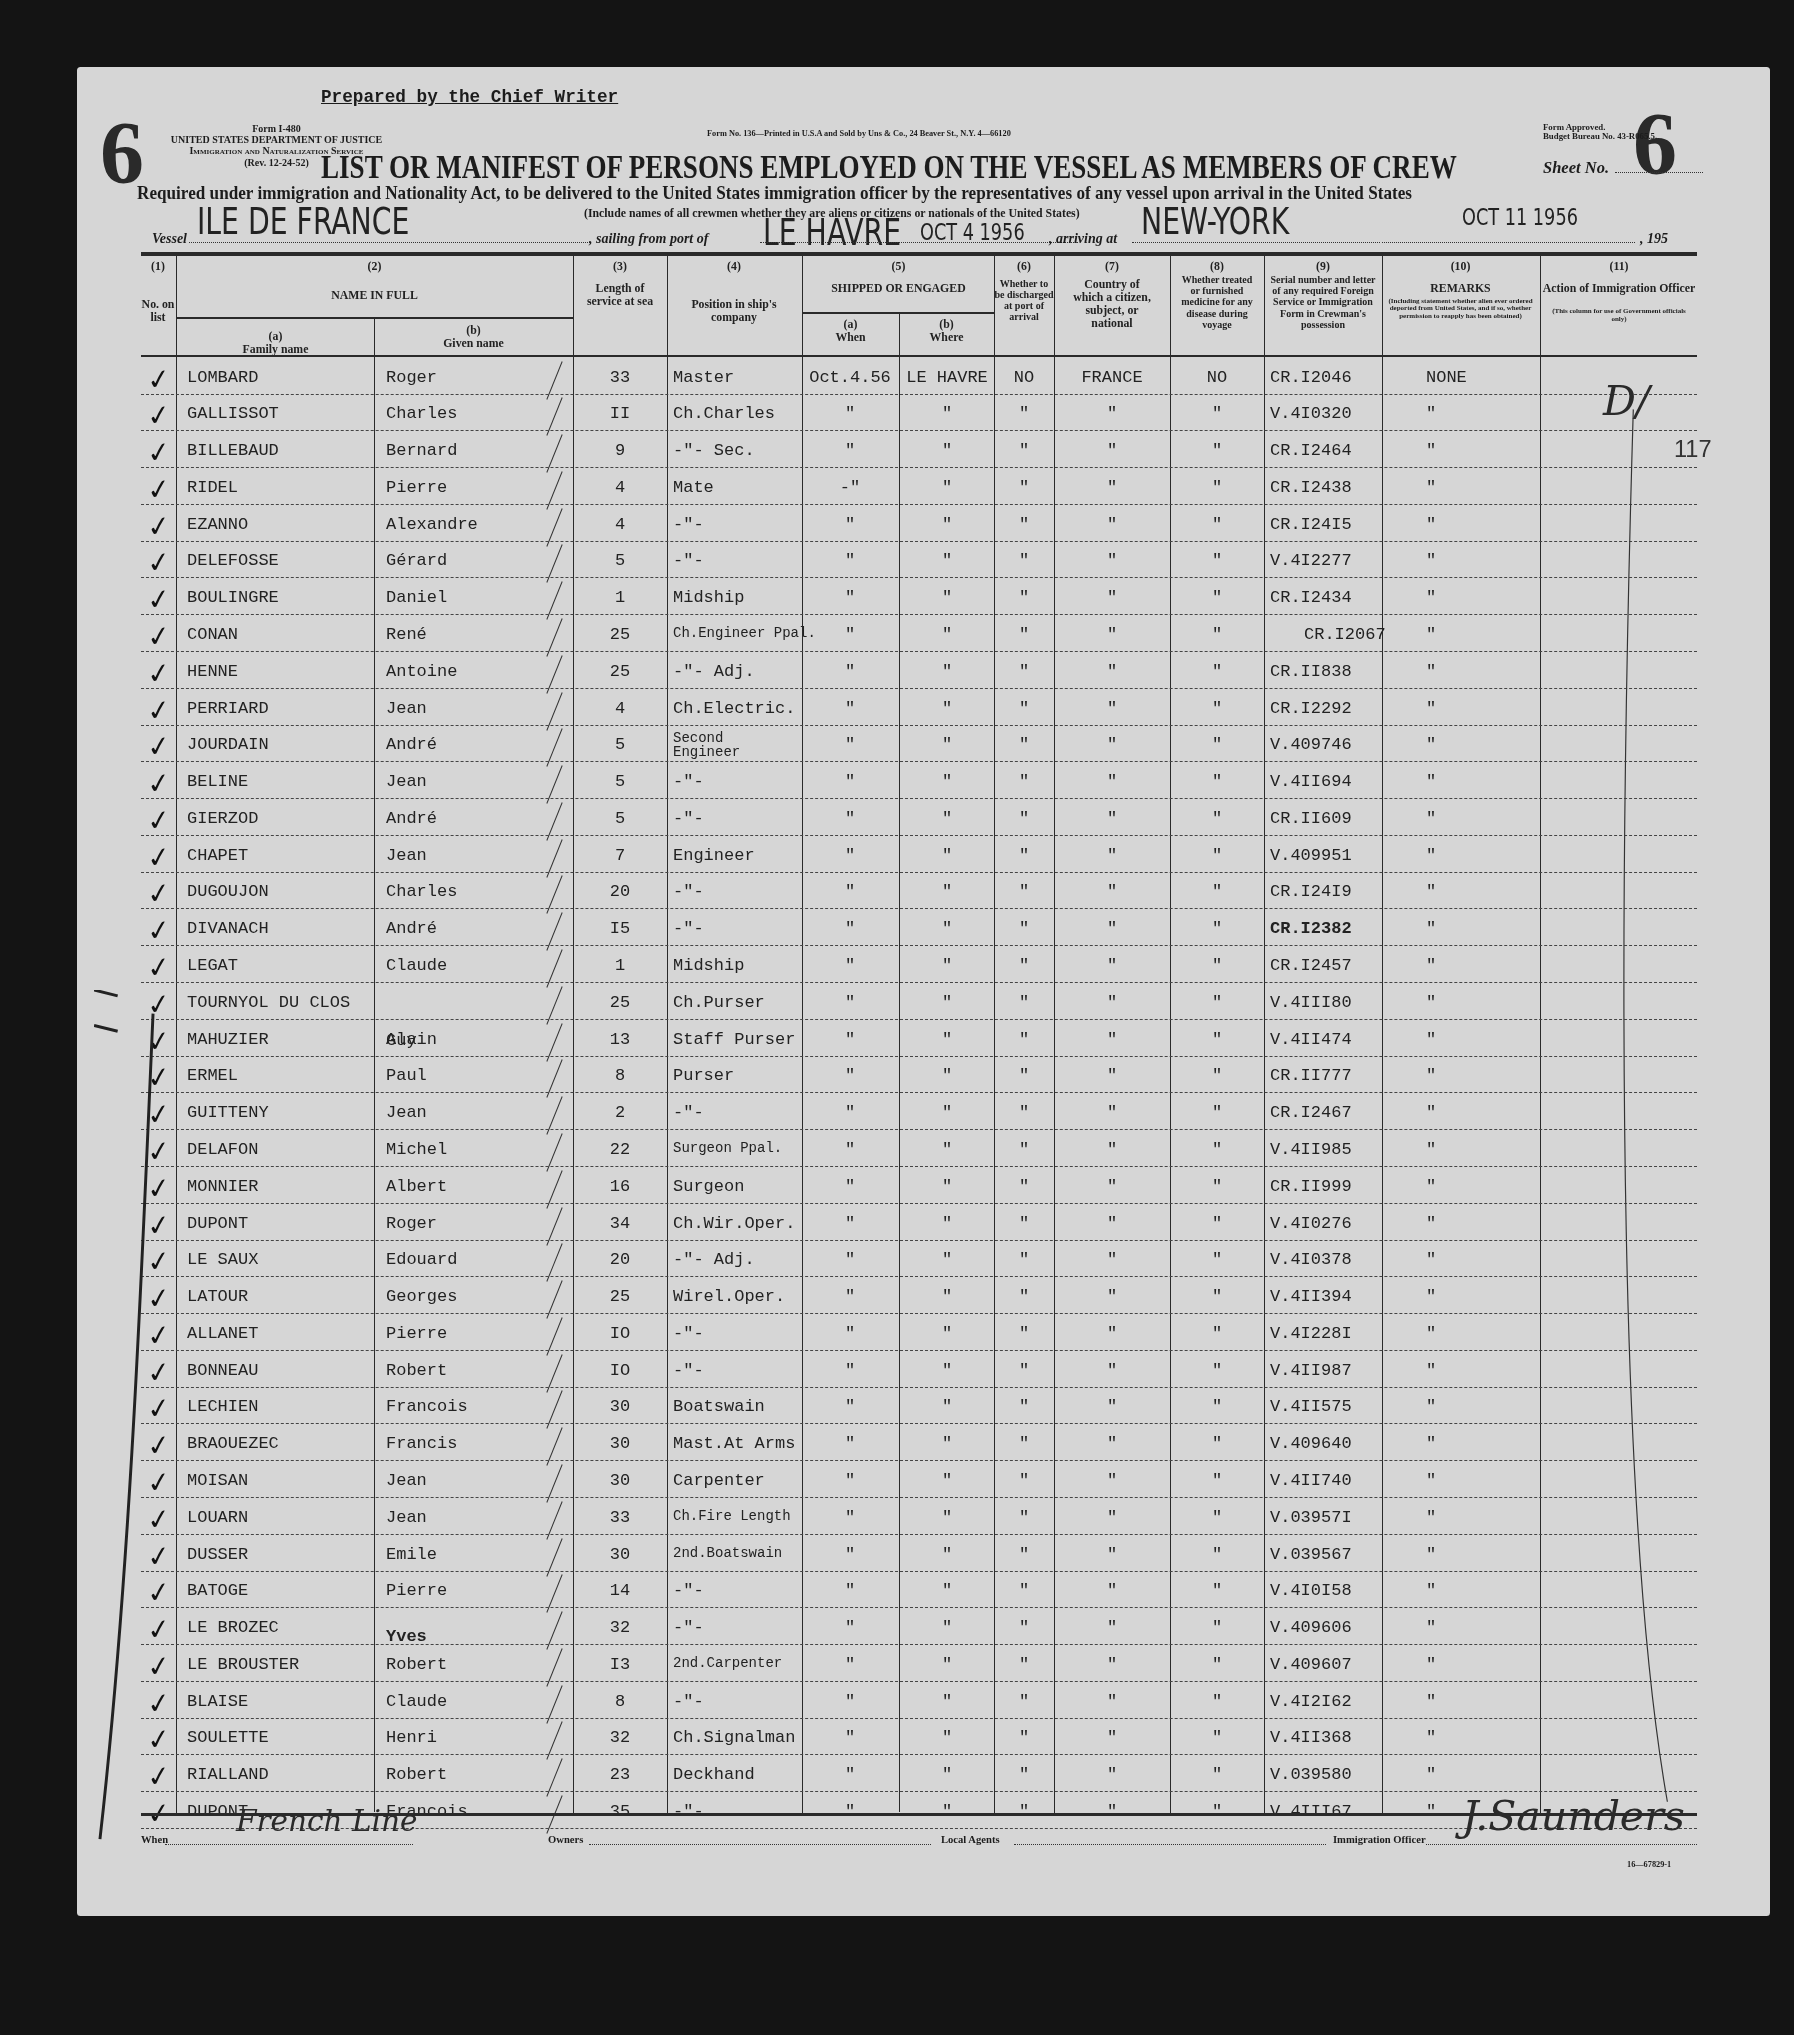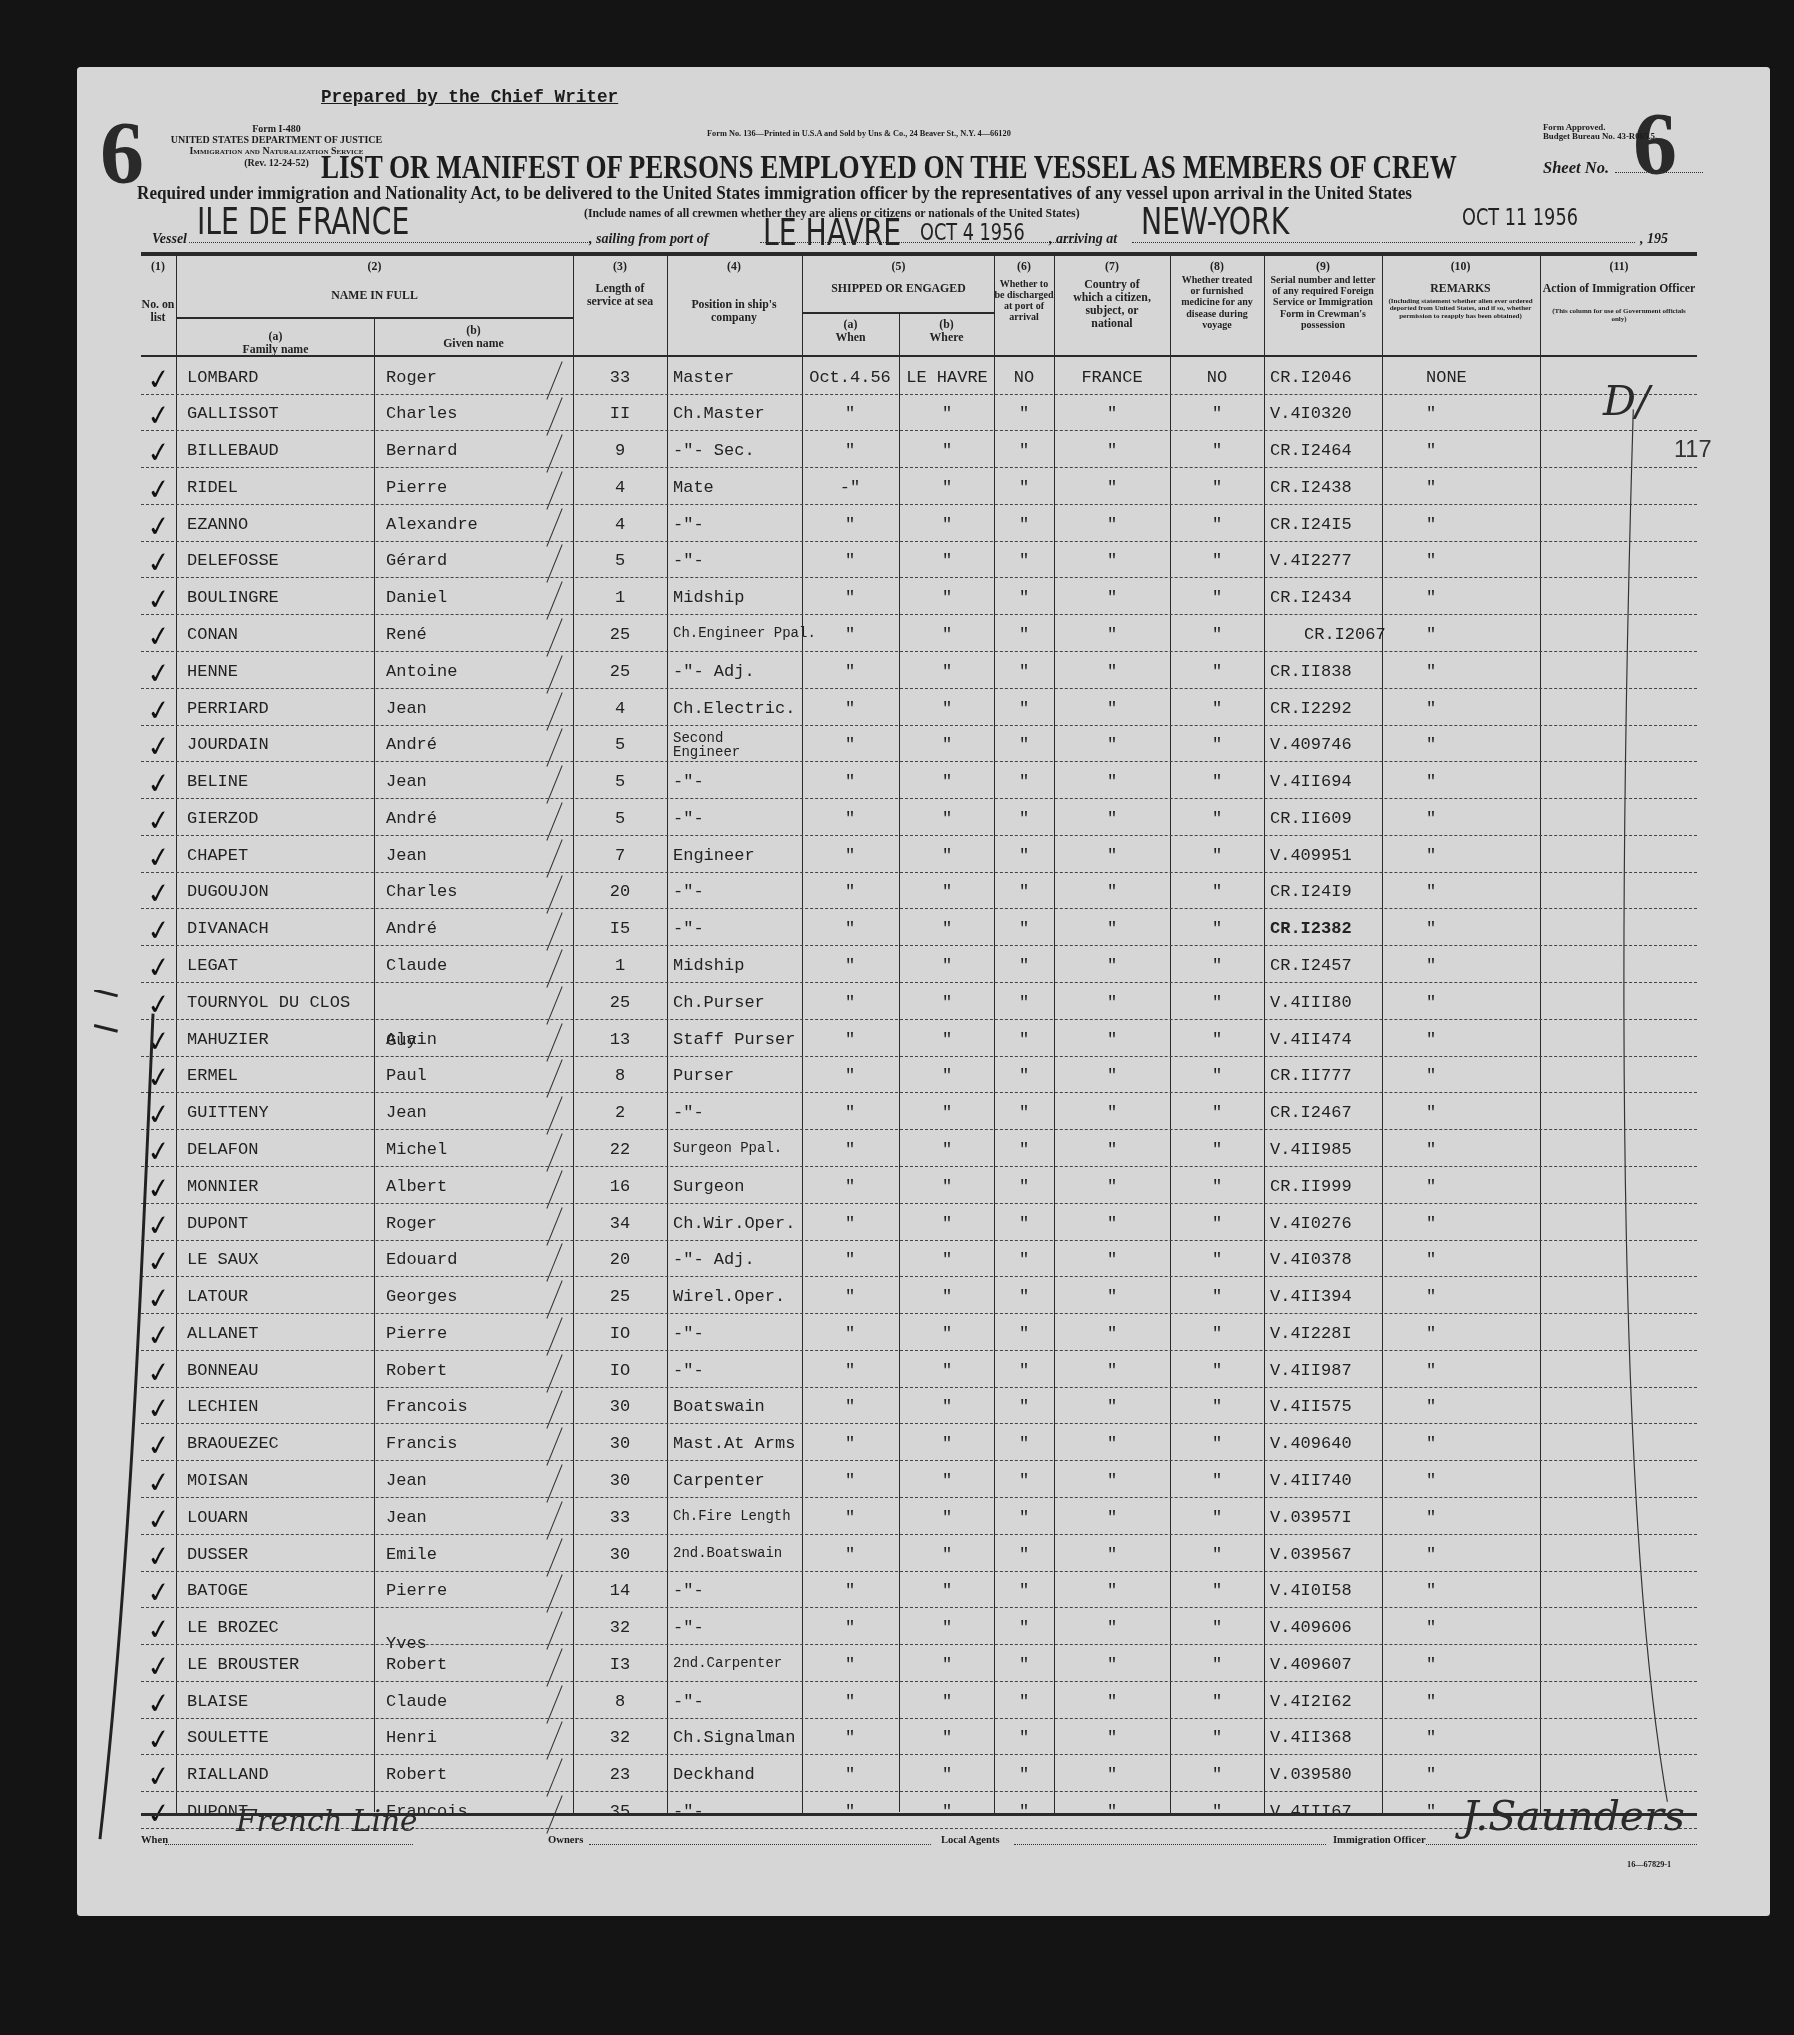--- a/index.html
+++ b/index.html
@@ -183,21 +183,21 @@
       <span class="cell" style="left: 1270px; top: 8.3px; bottom: auto;">CR.I2046</span>
       <span class="cell" style="left: 1426px; top: 8.3px; bottom: auto;">NONE</span>
     </div>
     <div class="row" style="top: 396px; left: 0px; width: 0px; border-bottom: none;">
       <div style="position: absolute; left: 141px; width: 1556px; top: 34px; border-bottom: 1.8px dashed rgb(68, 68, 68);"></div>
       <span class="check" style="left: 147px;">✓</span>
       <div class="slash" style="left: 554px; top: 0px;"></div>
       <span class="cell" style="left: 187px; top: 8.3px; bottom: auto;">GALLISSOT</span>
       <span class="cell" style="left: 386px; top: 8.3px; bottom: auto;">Charles</span>
       <span class="cell" style="left: 620px; transform: translateX(-50%); top: 8.3px; bottom: auto;">II</span>
-      <span class="cell" style="left: 673px; top: 8.3px; bottom: auto;">Ch.Master</span>
+      <span class="cell" style="left: 673px; top: 8.3px; bottom: auto;">Ch.Charles</span>
       <span class="cell" style="left: 850px; transform: translateX(-50%); top: 8.3px; bottom: auto;">"</span>
       <span class="cell" style="left: 947px; transform: translateX(-50%); top: 8.3px; bottom: auto;">"</span>
       <span class="cell" style="left: 1024px; transform: translateX(-50%); top: 8.3px; bottom: auto;">"</span>
       <span class="cell" style="left: 1112px; transform: translateX(-50%); top: 8.3px; bottom: auto;">"</span>
       <span class="cell" style="left: 1217px; transform: translateX(-50%); top: 8.3px; bottom: auto;">"</span>
       <span class="cell" style="left: 1270px; top: 8.3px; bottom: auto;">V.4I0320</span>
       <span class="cell" style="left: 1426px; top: 8.3px; bottom: auto;">"</span>
     </div>
     <div class="row" style="top: 433px; left: 0px; width: 0px; border-bottom: none;">
       <div style="position: absolute; left: 141px; width: 1556px; top: 34px; border-bottom: 1.8px dashed rgb(68, 68, 68);"></div>
@@ -709,21 +709,21 @@
       <span class="cell" style="left: 1112px; transform: translateX(-50%); top: 8.3px; bottom: auto;">"</span>
       <span class="cell" style="left: 1217px; transform: translateX(-50%); top: 8.3px; bottom: auto;">"</span>
       <span class="cell" style="left: 1270px; top: 8.3px; bottom: auto;">V.4I0I58</span>
       <span class="cell" style="left: 1426px; top: 8.3px; bottom: auto;">"</span>
     </div>
     <div class="row" style="top: 1610px; left: 0px; width: 0px; border-bottom: none;">
       <div style="position: absolute; left: 141px; width: 1556px; top: 34px; border-bottom: 1.8px dashed rgb(68, 68, 68);"></div>
       <span class="check" style="left: 147px;">✓</span>
       <div class="slash" style="left: 554px; top: 0px;"></div>
       <span class="cell" style="left: 187px; top: 8.3px; bottom: auto;">LE BROZEC</span>
-      <span class="cell" style="left: 386px; top: 24px; bottom: auto;">Yves</span>
+      <span class="cell" style="left: 386px; top: 17px; bottom: auto; font-weight: bold;">Yves</span>
       <span class="cell" style="left: 620px; transform: translateX(-50%); top: 8.3px; bottom: auto;">32</span>
       <span class="cell" style="left: 673px; top: 8.3px; bottom: auto;">-"-</span>
       <span class="cell" style="left: 850px; transform: translateX(-50%); top: 8.3px; bottom: auto;">"</span>
       <span class="cell" style="left: 947px; transform: translateX(-50%); top: 8.3px; bottom: auto;">"</span>
       <span class="cell" style="left: 1024px; transform: translateX(-50%); top: 8.3px; bottom: auto;">"</span>
       <span class="cell" style="left: 1112px; transform: translateX(-50%); top: 8.3px; bottom: auto;">"</span>
       <span class="cell" style="left: 1217px; transform: translateX(-50%); top: 8.3px; bottom: auto;">"</span>
       <span class="cell" style="left: 1270px; top: 8.3px; bottom: auto;">V.409606</span>
       <span class="cell" style="left: 1426px; top: 8.3px; bottom: auto;">"</span>
     </div>

